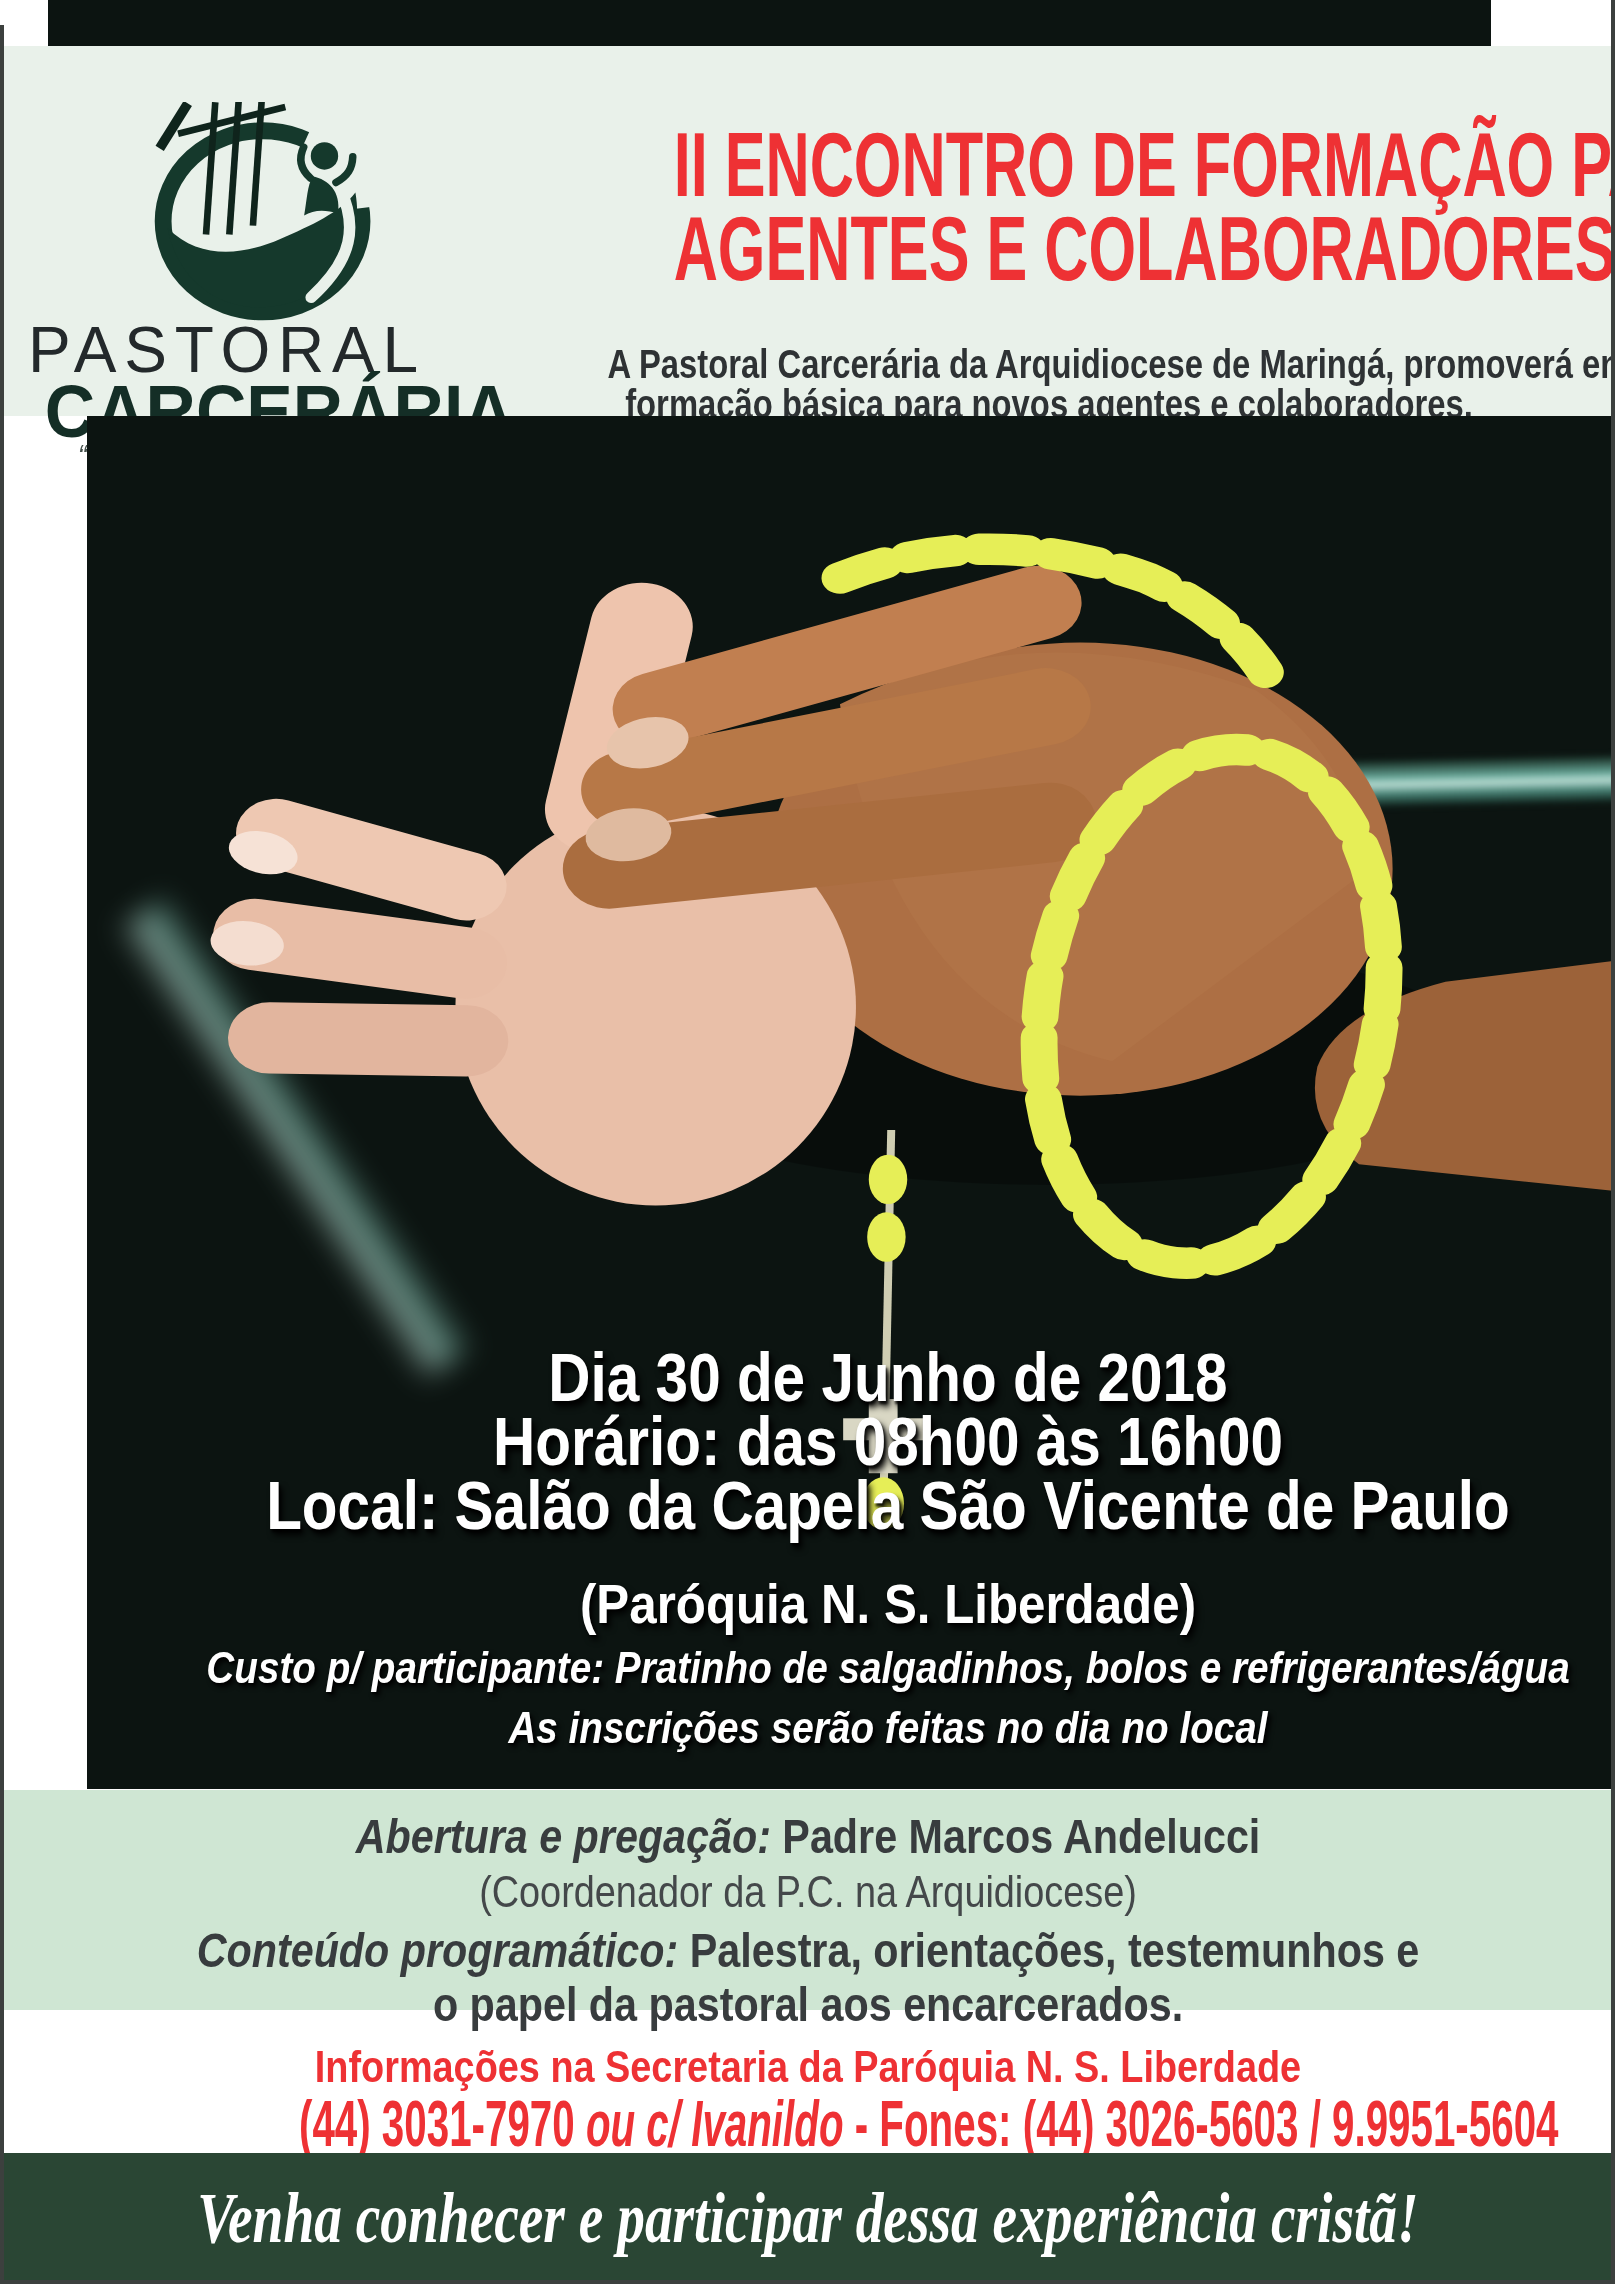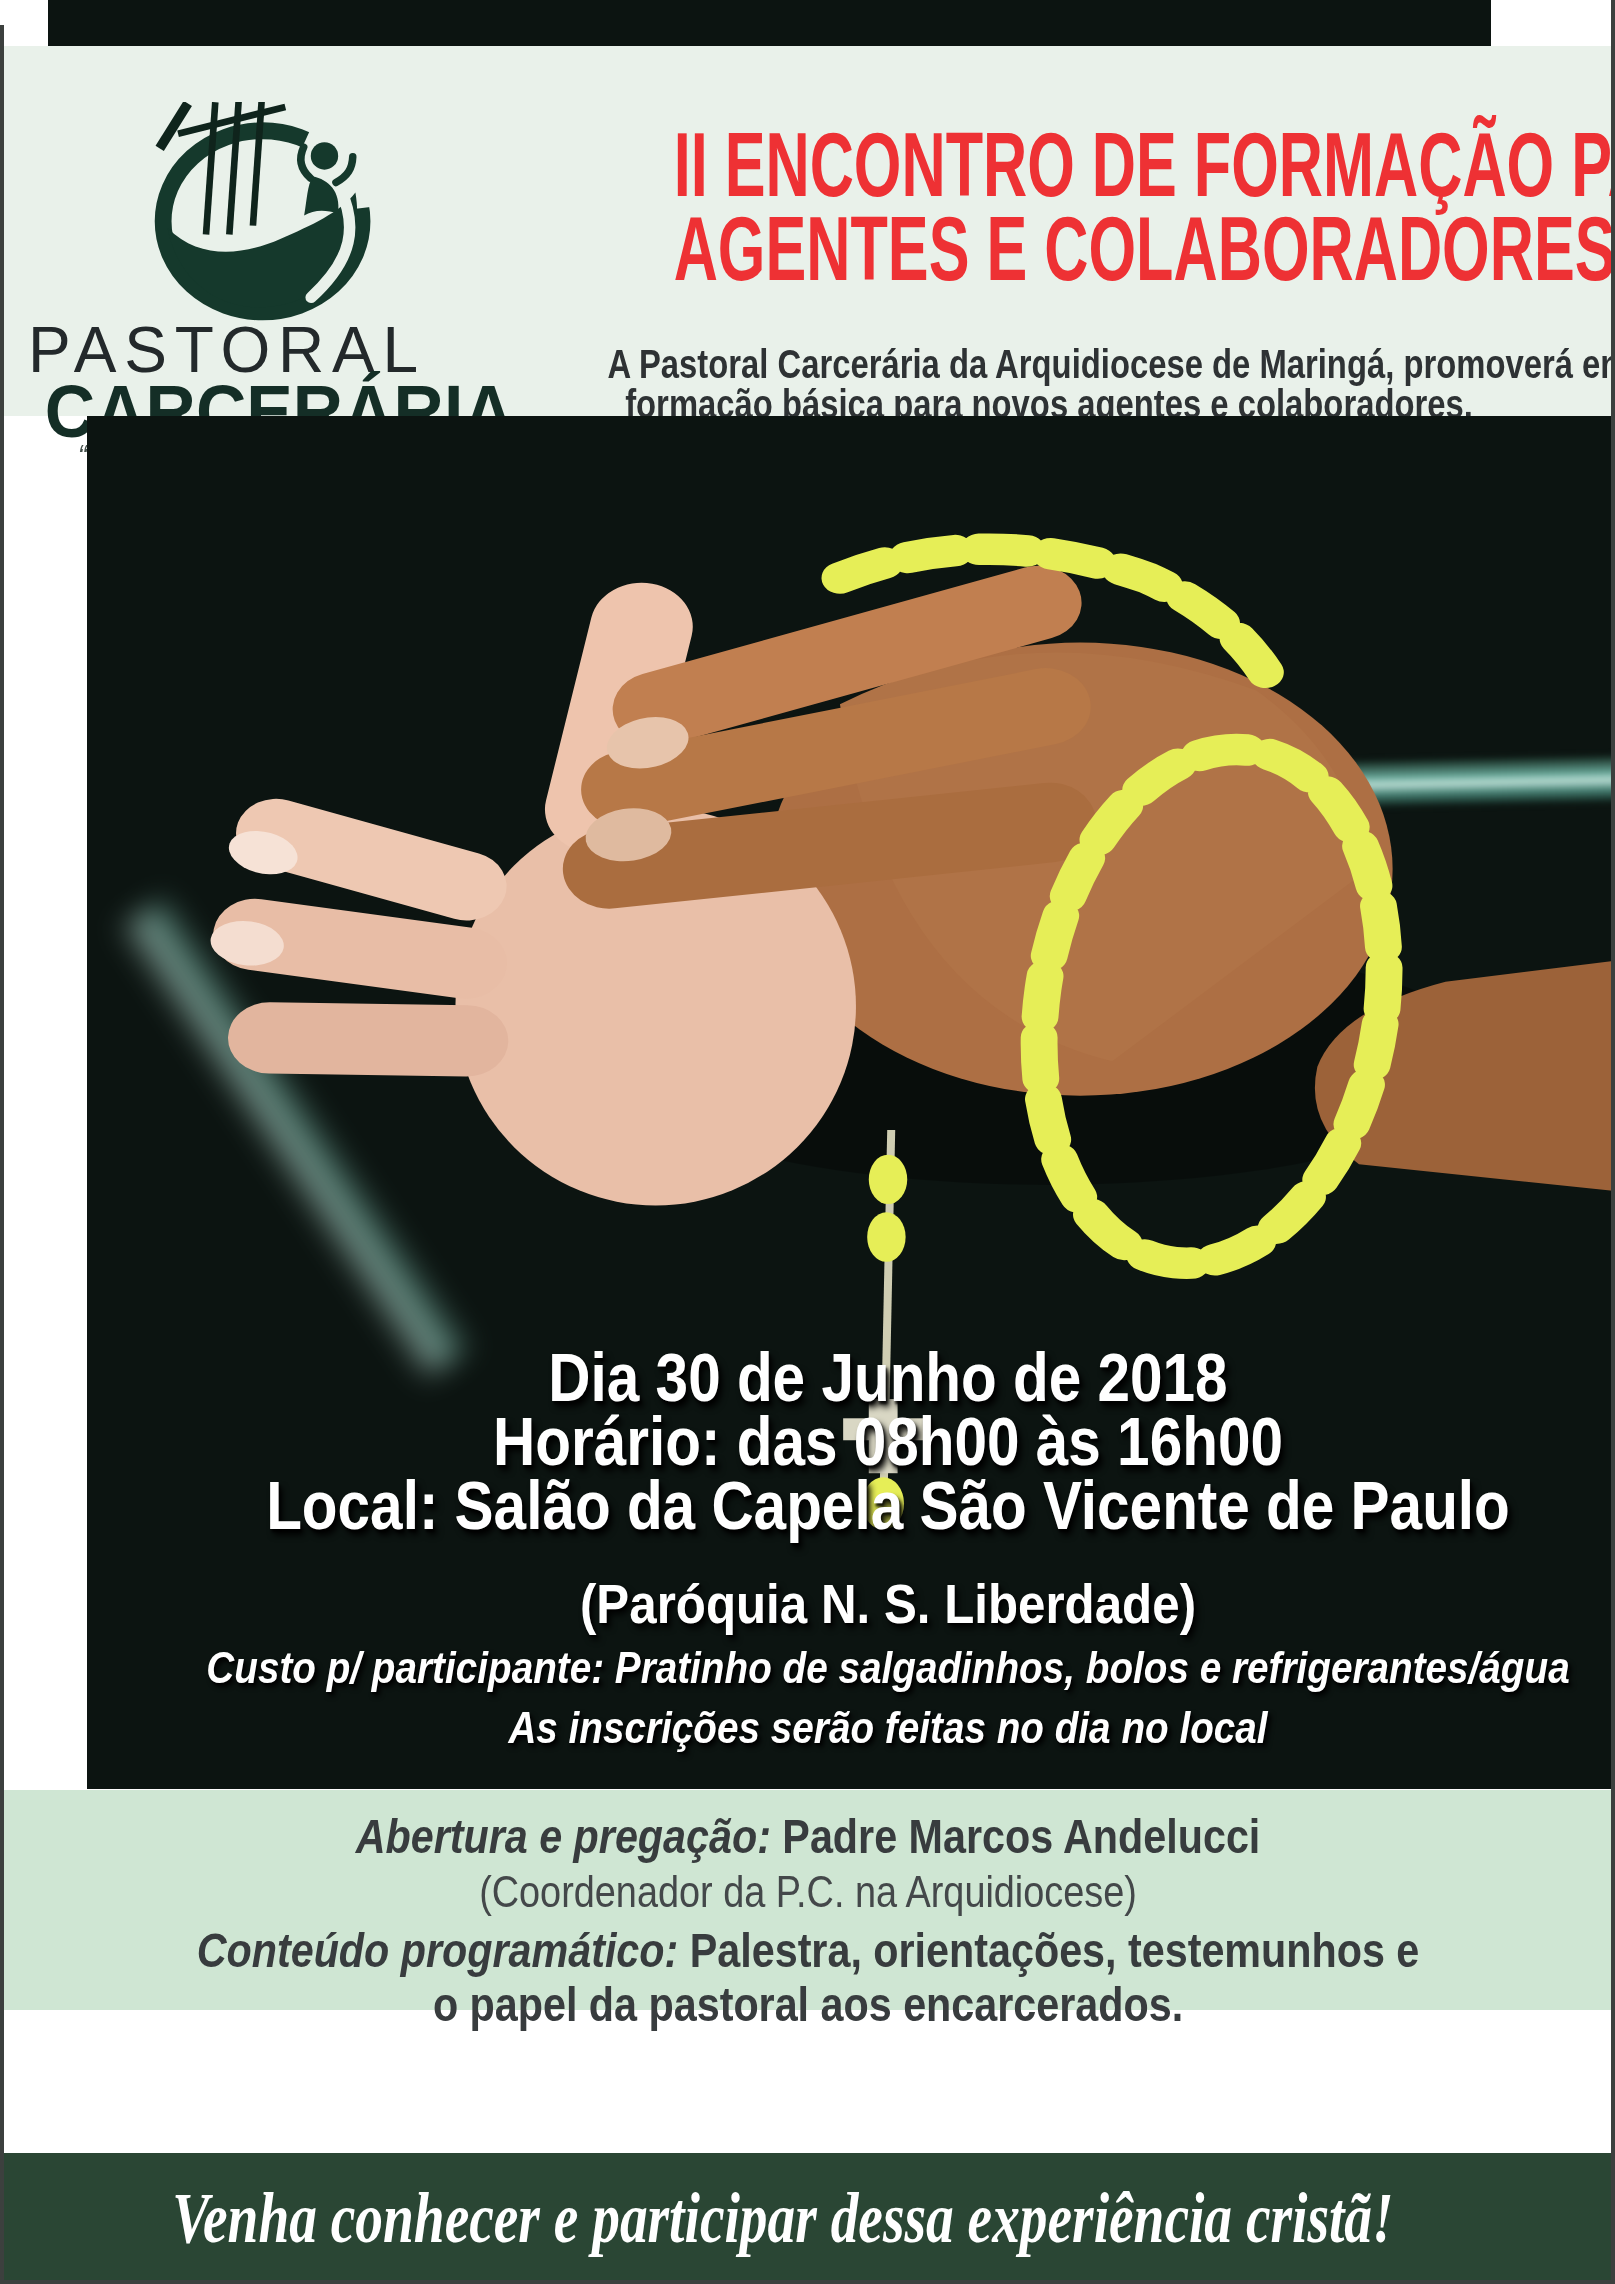--- a/index.html
+++ b/index.html
@@ -78,21 +78,21 @@
 
   
   .contact{position:absolute;left:0;top:2038px;width:1616px;height:115px;background:#ffffff;
     text-align:center;color:#ee3134;}
   .ct1{padding-top:3.7px;font-size:44px;font-weight:700;line-height:50px;transform:scaleX(.86);white-space:nowrap;}
   .ct2{font-size:64px;font-weight:700;line-height:64px;transform:scaleX(.63);white-space:nowrap;}
   .ct2 .it{font-style:italic;}
 
   
   .footer{position:absolute;left:0;top:2153px;width:1616px;height:131px;background:#2a4634;
-    display:flex;align-items:center;}
+    display:flex;align-items:center;justify-content:center;}
   .footer-text{font-family:"Liberation Serif",serif;font-style:italic;font-weight:700;
     color:#ffffff;font-size:71px;transform:scaleX(.78);white-space:nowrap;}
 </style>
 </head>
 <body>
 
 <div class="poster">
 
   <div class="top-strip bars-bg"></div>
 
@@ -179,20 +179,24 @@
 
   <div class="band">
     <div class="band-inner">
       <div class="bl bl1"><span class="lead-italic">Abertura e pregação: </span><span>Padre Marcos Andelucci</span></div>
       <div class="bl bl2">(Coordenador da P.C. na Arquidiocese)</div>
       <div class="bl bl3"><span class="lead-italic">Conteúdo programático: </span><span>Palestra, orientações, testemunhos e</span></div>
       <div class="bl bl4">o papel da pastoral aos encarcerados.</div>
     </div>
   </div>
 
+  <div class="contact">
+    <div class="ct1">Informações na Secretaria da Paróquia N. S. Liberdade</div>
+    <div class="ct2"><span>(44) 3031-7970 </span><span class="it">ou c/ Ivanildo </span><span>- Fones: (44) 3026-5603 / 9.9951-5604</span></div>
+  </div>
 
   <div class="footer">
     <div class="footer-text">Venha conhecer e participar dessa experiência cristã!</div>
   </div>
 
   <div class="edge edge-left"></div>
   <div class="edge edge-right"></div>
   <div class="edge edge-bottom"></div>
 </div>
 

